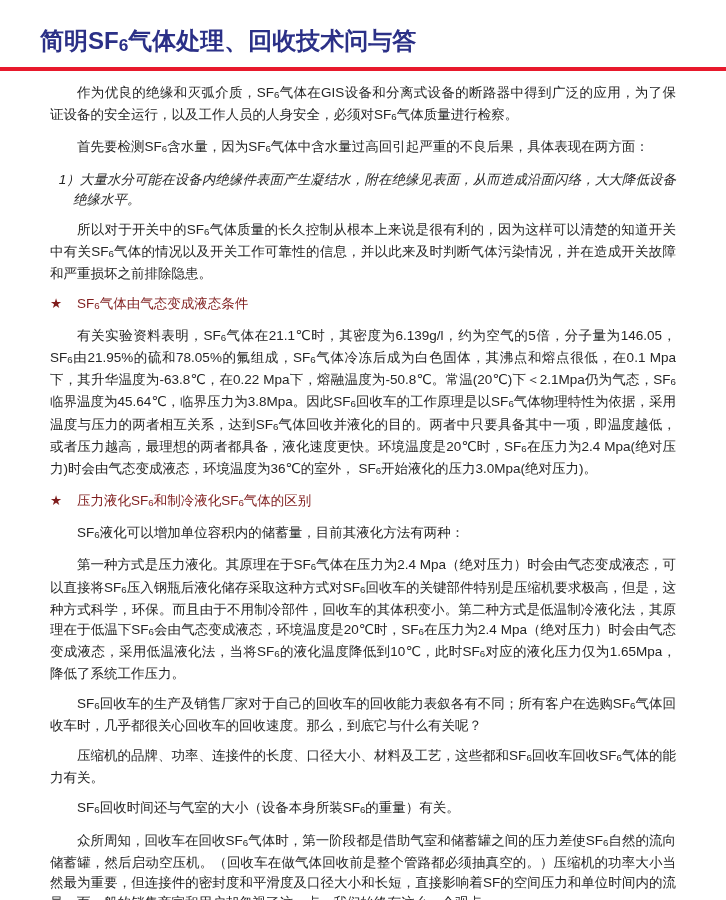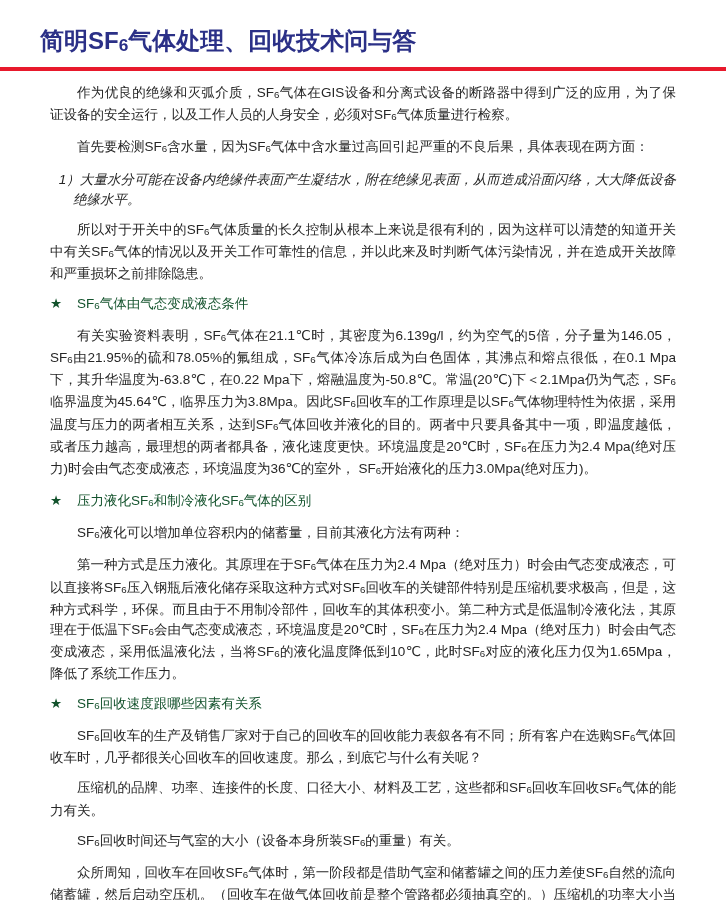--- a/index.html
+++ b/index.html
@@ -7,21 +7,21 @@
   .page{position:relative;width:726px;height:783px;background:#fff;}
   .header{padding:25px 40px 0 40px;}
   .page-title{margin:0;font-size:24px;line-height:32px;font-weight:bold;color:#2b3087;}
   .page-title sub{font-size:0.72em;vertical-align:-0.12em;}
   .rule{height:4px;background:#e8192c;margin-top:6px;width:726px;}
   .doc{margin:12px 40px 0 40px;width:646px;font-size:13.5px;line-height:20px;
        color:#262626;text-align:justify;}
   .doc p{margin:10px;}
   .para{text-indent:2em;}
   .list-item{padding-left:1.7em;text-indent:-1.05em;font-style:italic;}
-  .section-heading{color:#14532d;margin:2px 0;text-indent:0;}
+  .section-heading{color:#7f1d1d;margin:2px 0;text-indent:0;}
   .star{display:inline-block;width:27px;text-indent:0;}
   .doc sub{font-size:0.72em;vertical-align:-0.12em;}
 </style>
 </head>
 <body>
 
 <div class="page">
   <div class="header">
     <h1 class="page-title">简明SF<sub>6</sub>气体处理、回收技术问与答</h1>
   </div>
@@ -29,19 +29,18 @@
   <div class="doc" id="doc">
       <p class="para"><span>作为优良的绝缘和灭弧介质，SF<sub>6</sub>气体在GIS设备和分离式设备的断路器中得到广泛的应用，为了保证设备的安全运行，以及工作人员的人身安全，必须对SF<sub>6</sub>气体质量进行检察。</span></p>
       <p class="para"><span>首先要检测SF<sub>6</sub>含水量，因为SF<sub>6</sub>气体中含水量过高回引起严重的不良后果，具体表现在两方面：</span></p>
       <p class="list-item"><span>1）大量水分可能在设备内绝缘件表面产生凝结水，附在绝缘见表面，从而造成沿面闪络，大大降低设备绝缘水平。</span></p>
       <p class="para"><span>所以对于开关中的SF<sub>6</sub>气体质量的长久控制从根本上来说是很有利的，因为这样可以清楚的知道开关中有关SF<sub>6</sub>气体的情况以及开关工作可靠性的信息，并以此来及时判断气体污染情况，并在造成开关故障和严重损坏之前排除隐患。</span></p>
       <p class="section-heading"><span class="star">★</span><span>SF<sub>6</sub>气体由气态变成液态条件</span></p>
       <p class="para"><span>有关实验资料表明，SF<sub>6</sub>气体在21.1℃时，其密度为6.139g/l，约为空气的5倍，分子量为146.05，SF<sub>6</sub>由21.95%的硫和78.05%的氟组成，SF<sub>6</sub>气体冷冻后成为白色固体，其沸点和熔点很低，在0.1 Mpa下，其升华温度为-63.8℃，在0.22 Mpa下，熔融温度为-50.8℃。常温(20℃)下＜2.1Mpa仍为气态，SF<sub>6</sub>临界温度为45.64℃，临界压力为3.8Mpa。因此SF<sub>6</sub>回收车的工作原理是以SF<sub>6</sub>气体物理特性为依据，采用温度与压力的两者相互关系，达到SF<sub>6</sub>气体回收并液化的目的。两者中只要具备其中一项，即温度越低，或者压力越高，最理想的两者都具备，液化速度更快。环境温度是20℃时，SF<sub>6</sub>在压力为2.4 Mpa(绝对压力)时会由气态变成液态，环境温度为36℃的室外， SF<sub>6</sub>开始液化的压力3.0Mpa(绝对压力)。</span></p>
       <p class="section-heading"><span class="star">★</span><span>压力液化SF<sub>6</sub>和制冷液化SF<sub>6</sub>气体的区别</span></p>
       <p class="para"><span>SF<sub>6</sub>液化可以增加单位容积内的储蓄量，目前其液化方法有两种：</span></p>
       <p class="para"><span>第一种方式是压力液化。其原理在于SF<sub>6</sub>气体在压力为2.4 Mpa（绝对压力）时会由气态变成液态，可以直接将SF<sub>6</sub>压入钢瓶后液化储存采取这种方式对SF<sub>6</sub>回收车的关键部件特别是压缩机要求极高，但是，这种方式科学，环保。而且由于不用制冷部件，回收车的其体积变小。第二种方式是低温制冷液化法，其原理在于低温下SF<sub>6</sub>会由气态变成液态，环境温度是20℃时，SF<sub>6</sub>在压力为2.4 Mpa（绝对压力）时会由气态变成液态，采用低温液化法，当将SF<sub>6</sub>的液化温度降低到10℃，此时SF<sub>6</sub>对应的液化压力仅为1.65Mpa，降低了系统工作压力。</span></p>
-      <p class="section-heading"><span class="star">★</span><span>SF<sub>6</sub>回收速度跟哪些因素有关系</span></p>
       <p class="para"><span>SF<sub>6</sub>回收车的生产及销售厂家对于自己的回收车的回收能力表叙各有不同；所有客户在选购SF<sub>6</sub>气体回收车时，几乎都很关心回收车的回收速度。那么，到底它与什么有关呢？</span></p>
       <p class="para"><span>压缩机的品牌、功率、连接件的长度、口径大小、材料及工艺，这些都和SF<sub>6</sub>回收车回收SF<sub>6</sub>气体的能力有关。</span></p>
       <p class="para"><span>SF<sub>6</sub>回收时间还与气室的大小（设备本身所装SF<sub>6</sub>的重量）有关。</span></p>
       <p class="para"><span>众所周知，回收车在回收SF<sub>6</sub>气体时，第一阶段都是借助气室和储蓄罐之间的压力差使SF<sub>6</sub>自然的流向储蓄罐，然后启动空压机。（回收车在做气体回收前是整个管路都必须抽真空的。）压缩机的功率大小当然最为重要，但连接件的密封度和平滑度及口径大小和长短，直接影响着SF的空间压力和单位时间内的流量。而一般的销售商家和用户却忽视了这一点，我们始终有这么一个观点——</span></p>
     </div>
 </div>
 
 </body></html>

